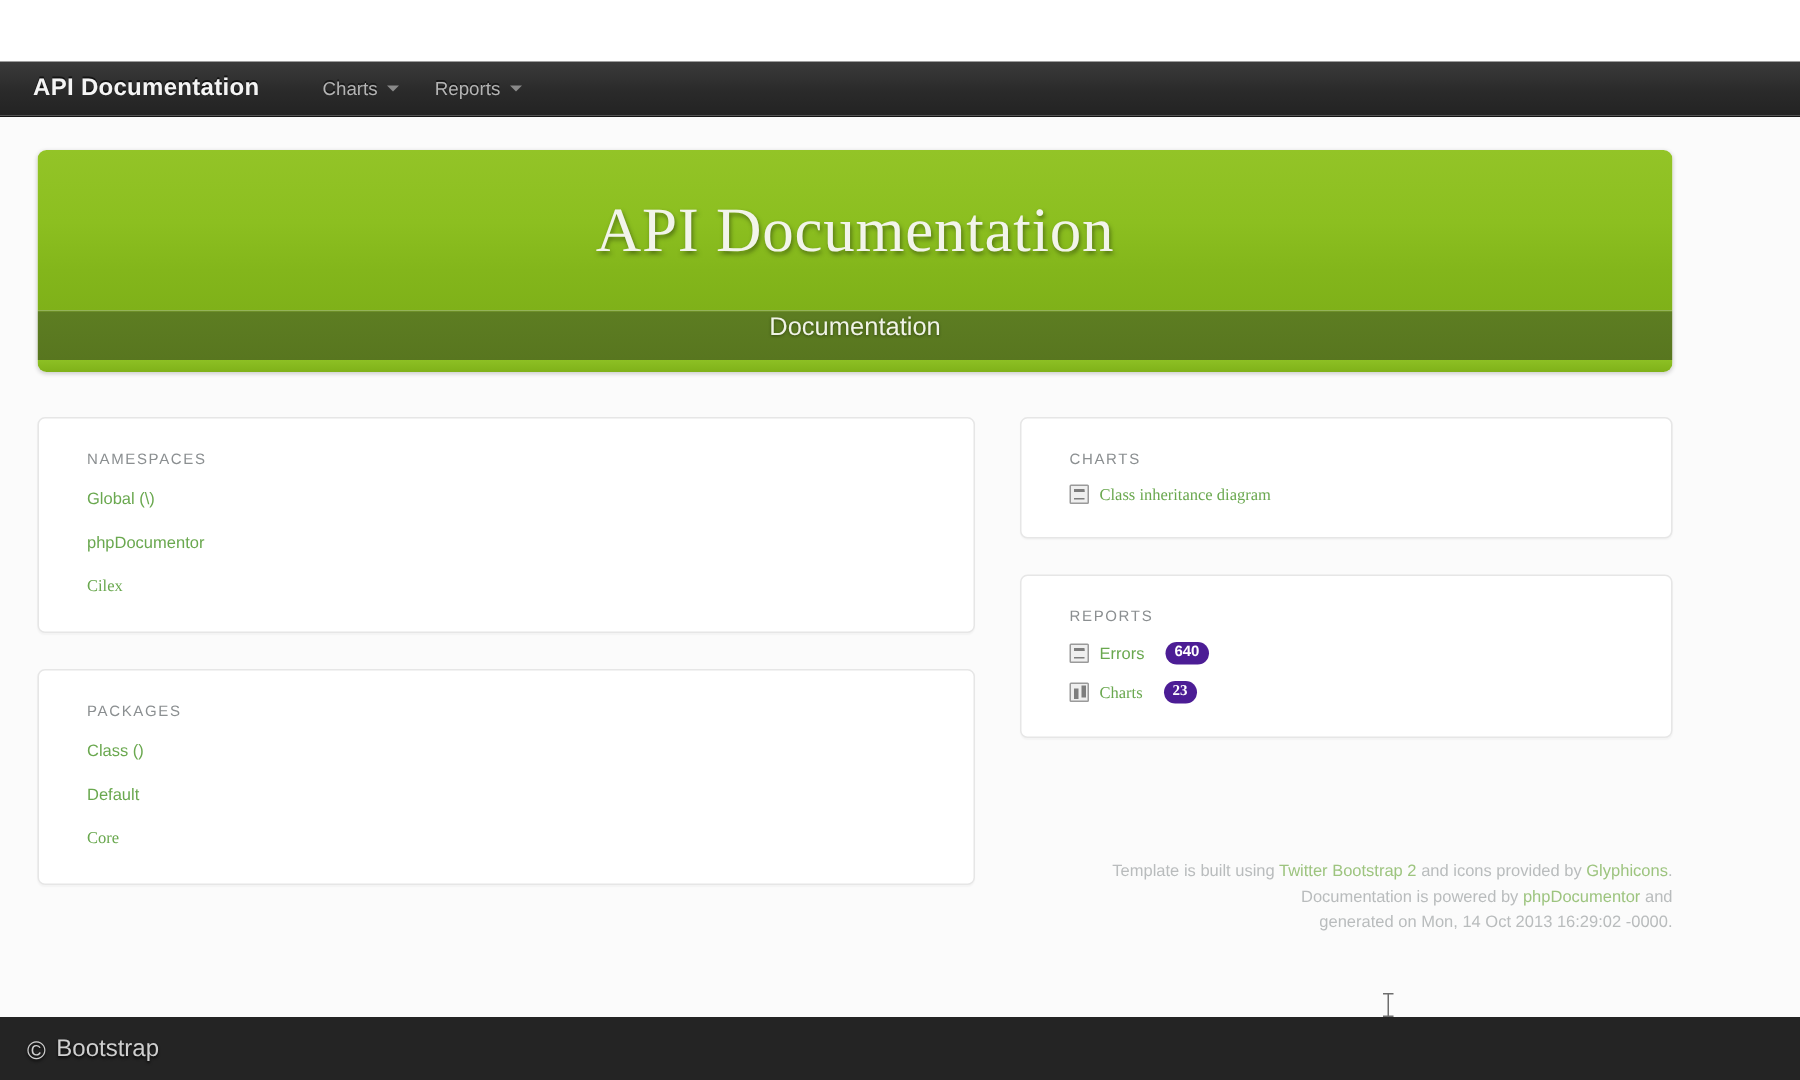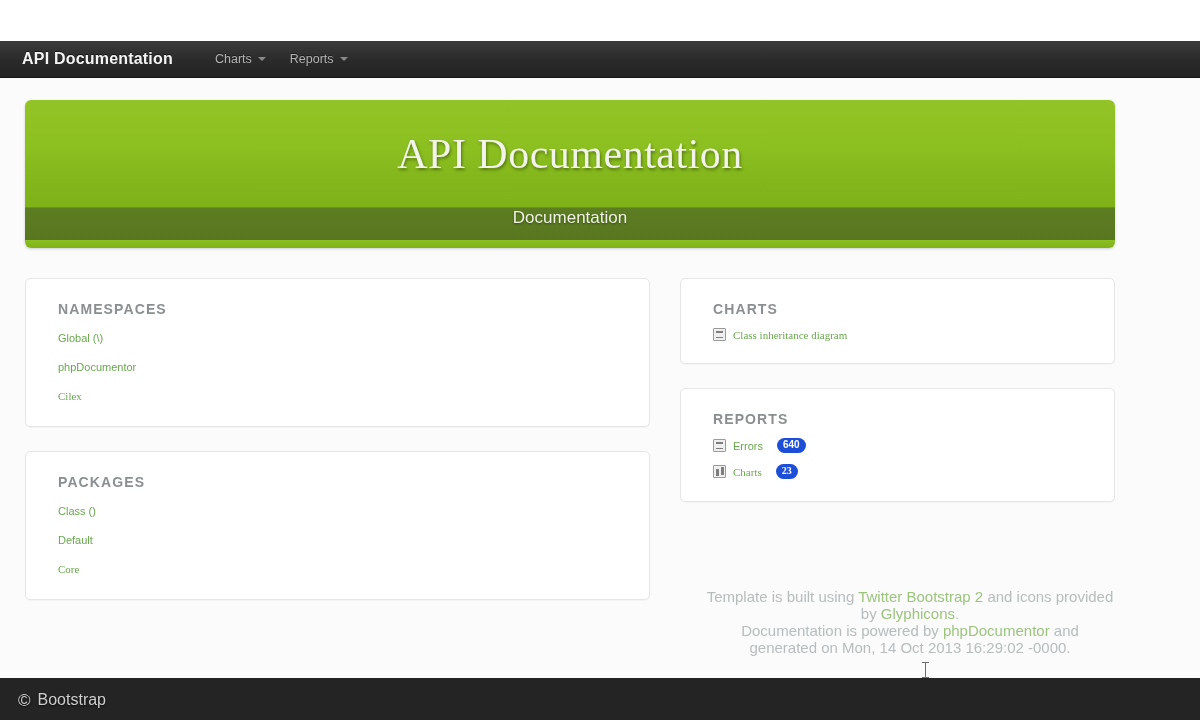--- a/index.html
+++ b/index.html
@@ -175,22 +175,22 @@
   .panel {
     background: #ffffff;
     border: 1px solid #e6e6e6;
     border-radius: 5px;
     padding: 22px 30px 22px 32px;
     margin-bottom: 24px;
     box-shadow: 0 1px 1px rgba(0,0,0,.03);
   }
   .panel-title {
     color: #8b8f91;
-    font-size: 14px;
-    font-weight: bold;
+    font-size: 10px;
+    font-weight: normal;
     letter-spacing: 1.1px;
     margin-bottom: 11px;
   }
   .panel-list { list-style: none; }
   .panel-list li { margin: 0 0 11px 0; }
   .panel-list li:last-child { margin-bottom: 0; font-family: Liberation Serif, serif; }
 
   .link {
     color: #6aa84f;
     font-size: 11px;
@@ -231,37 +231,37 @@
   }
   .gicon.bars::before { left: 2px; width: 3px; right: auto; top: 3px; height: 7px; }
   .gicon.bars::after  { left: 7px; width: 3px; right: auto; bottom: 2px; height: 8px;
                         border: none; background: #7e7e7e; }
 
   .badge {
     display: inline-block;
     margin-left: 7px;
     padding: 1px 6px 2px;
     border-radius: 9px;
-    background: #1d4ed8;
+    background: #4c1d95;
     color: #ffffff;
     font-size: 10px;
     font-weight: bold;
     line-height: 12px;
     vertical-align: middle;
   }
 
   
   .footer {
     position: absolute;
-    top: 510px;
+    top: 495px;
     left: 705px;
     width: 410px;
-    text-align: center;
+    text-align: right;
     color: #b9bcbd;
-    font-size: 15px;
+    font-size: 11px;
     line-height: 17px;
   }
   .footer a {
     color: #9dc47f;
     text-decoration: none;
     cursor: pointer;
   }
 
   
   .text-cursor {

